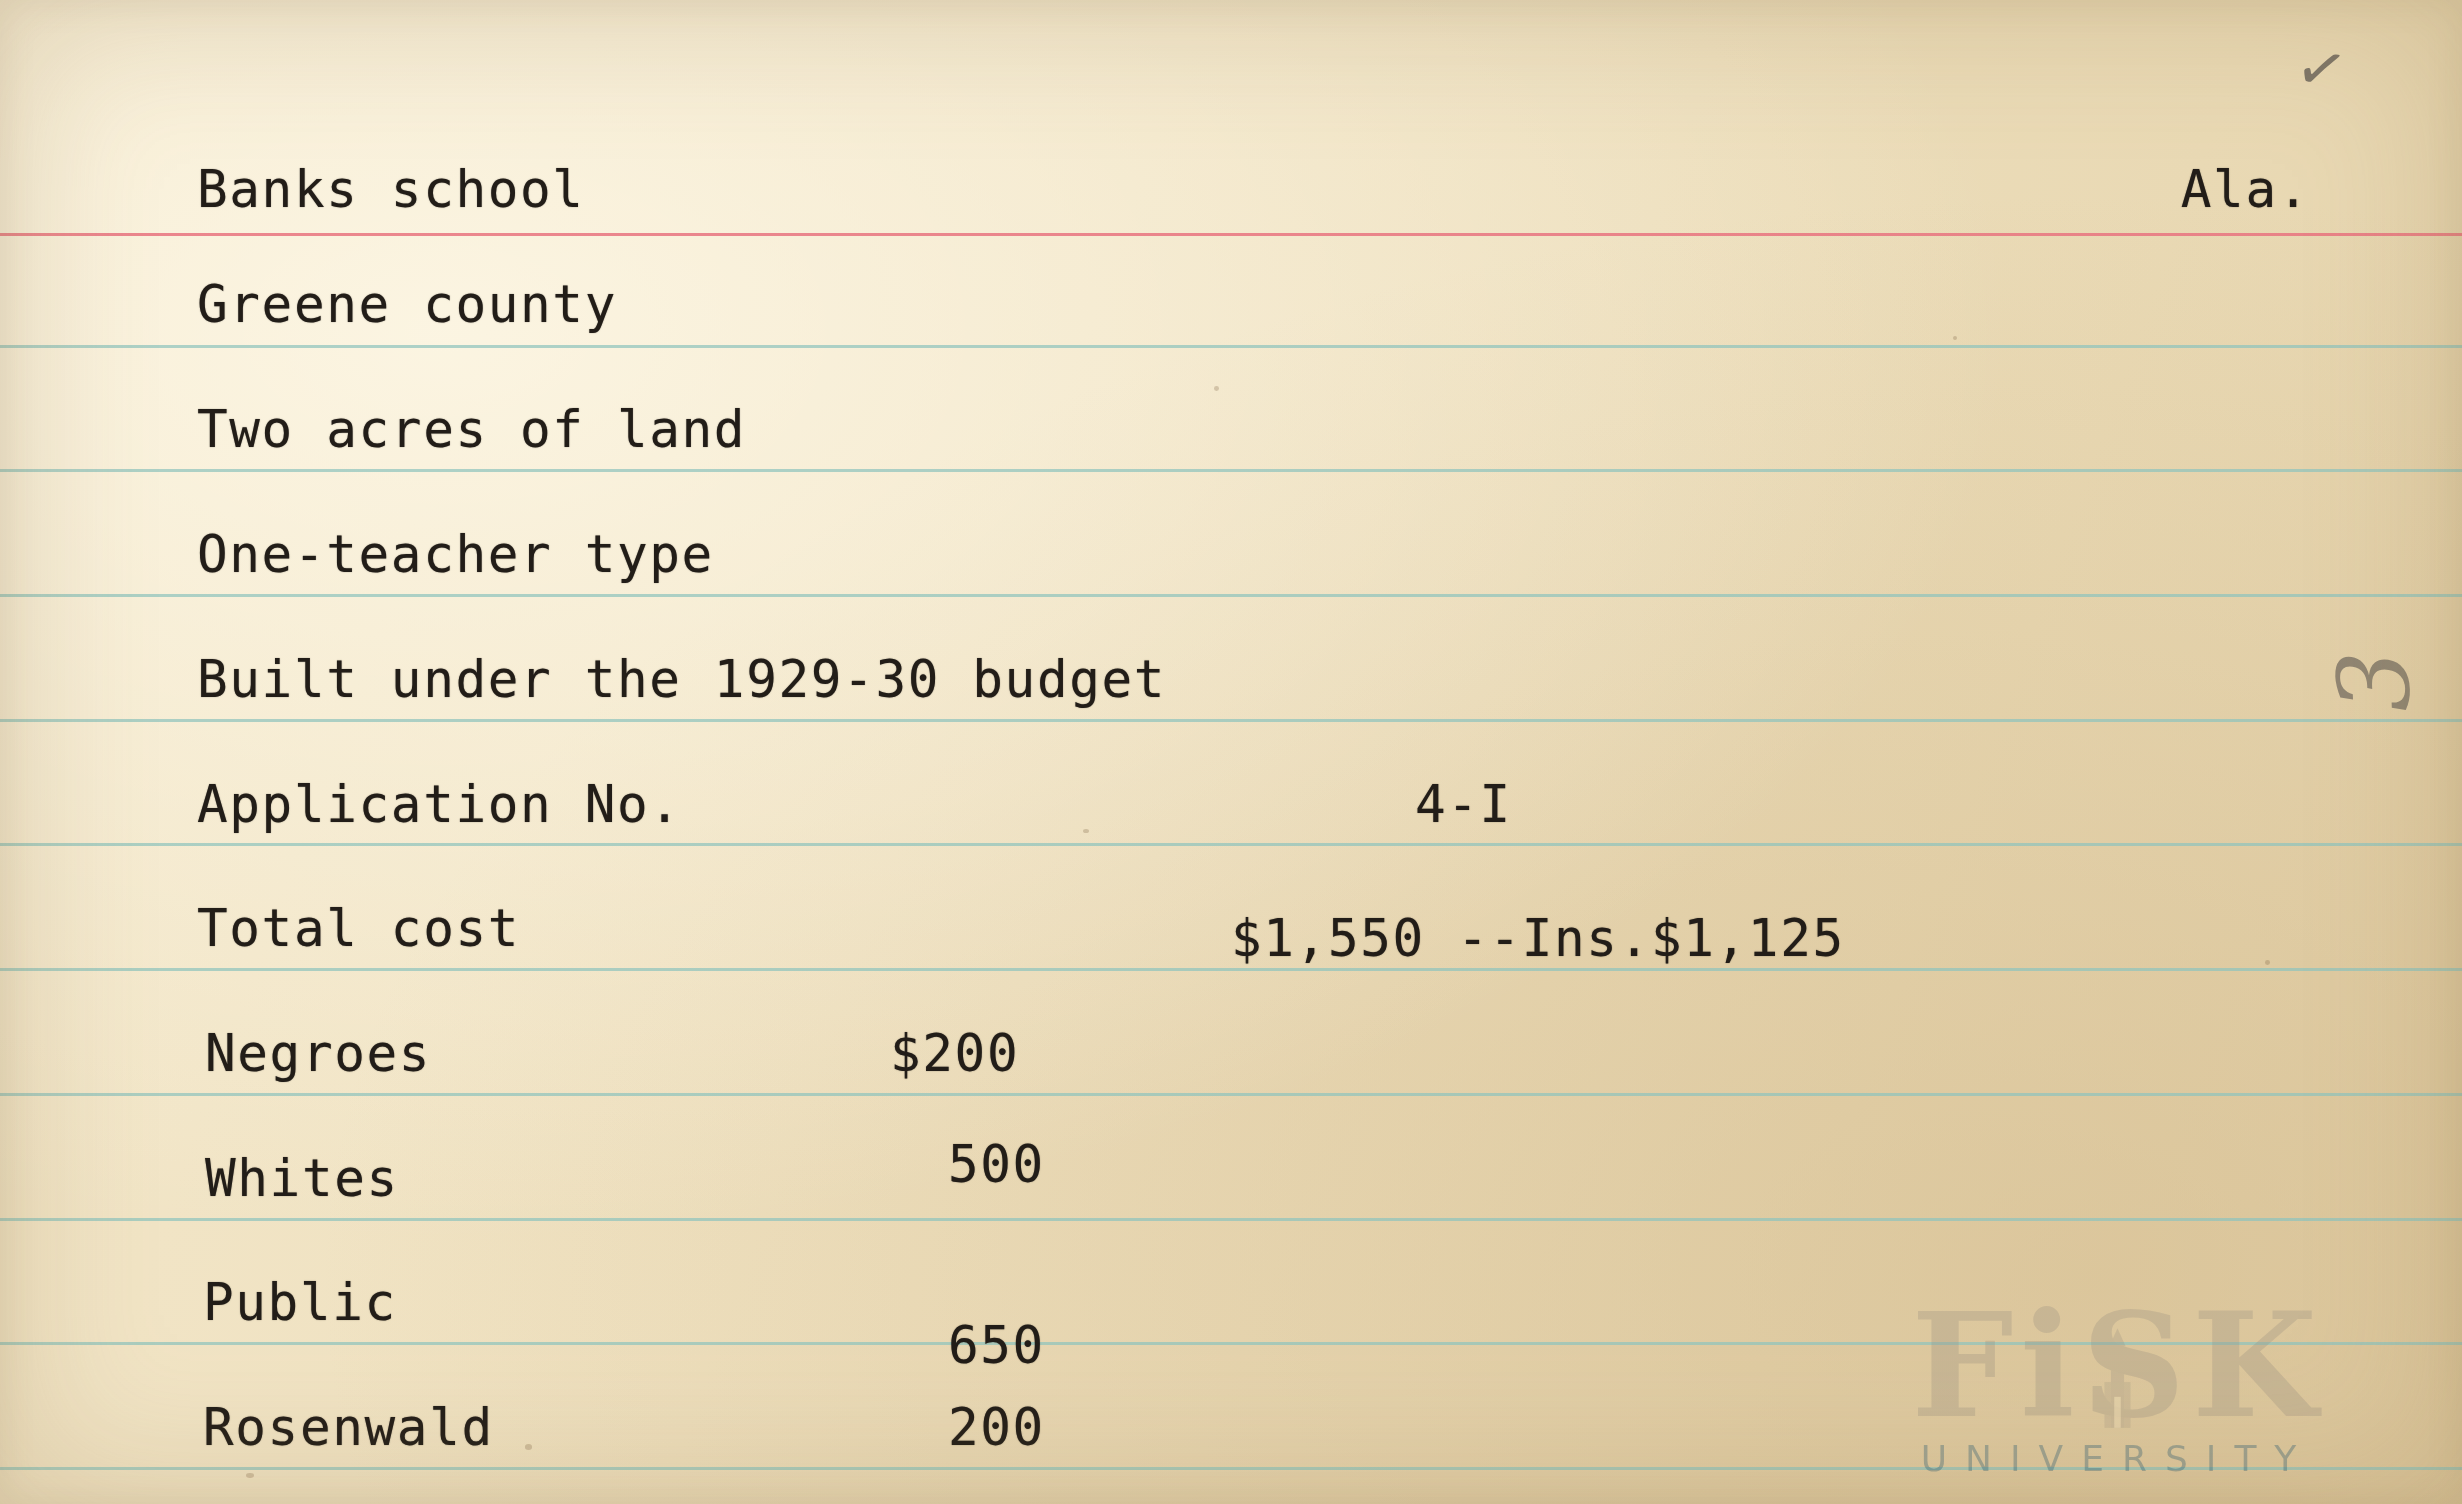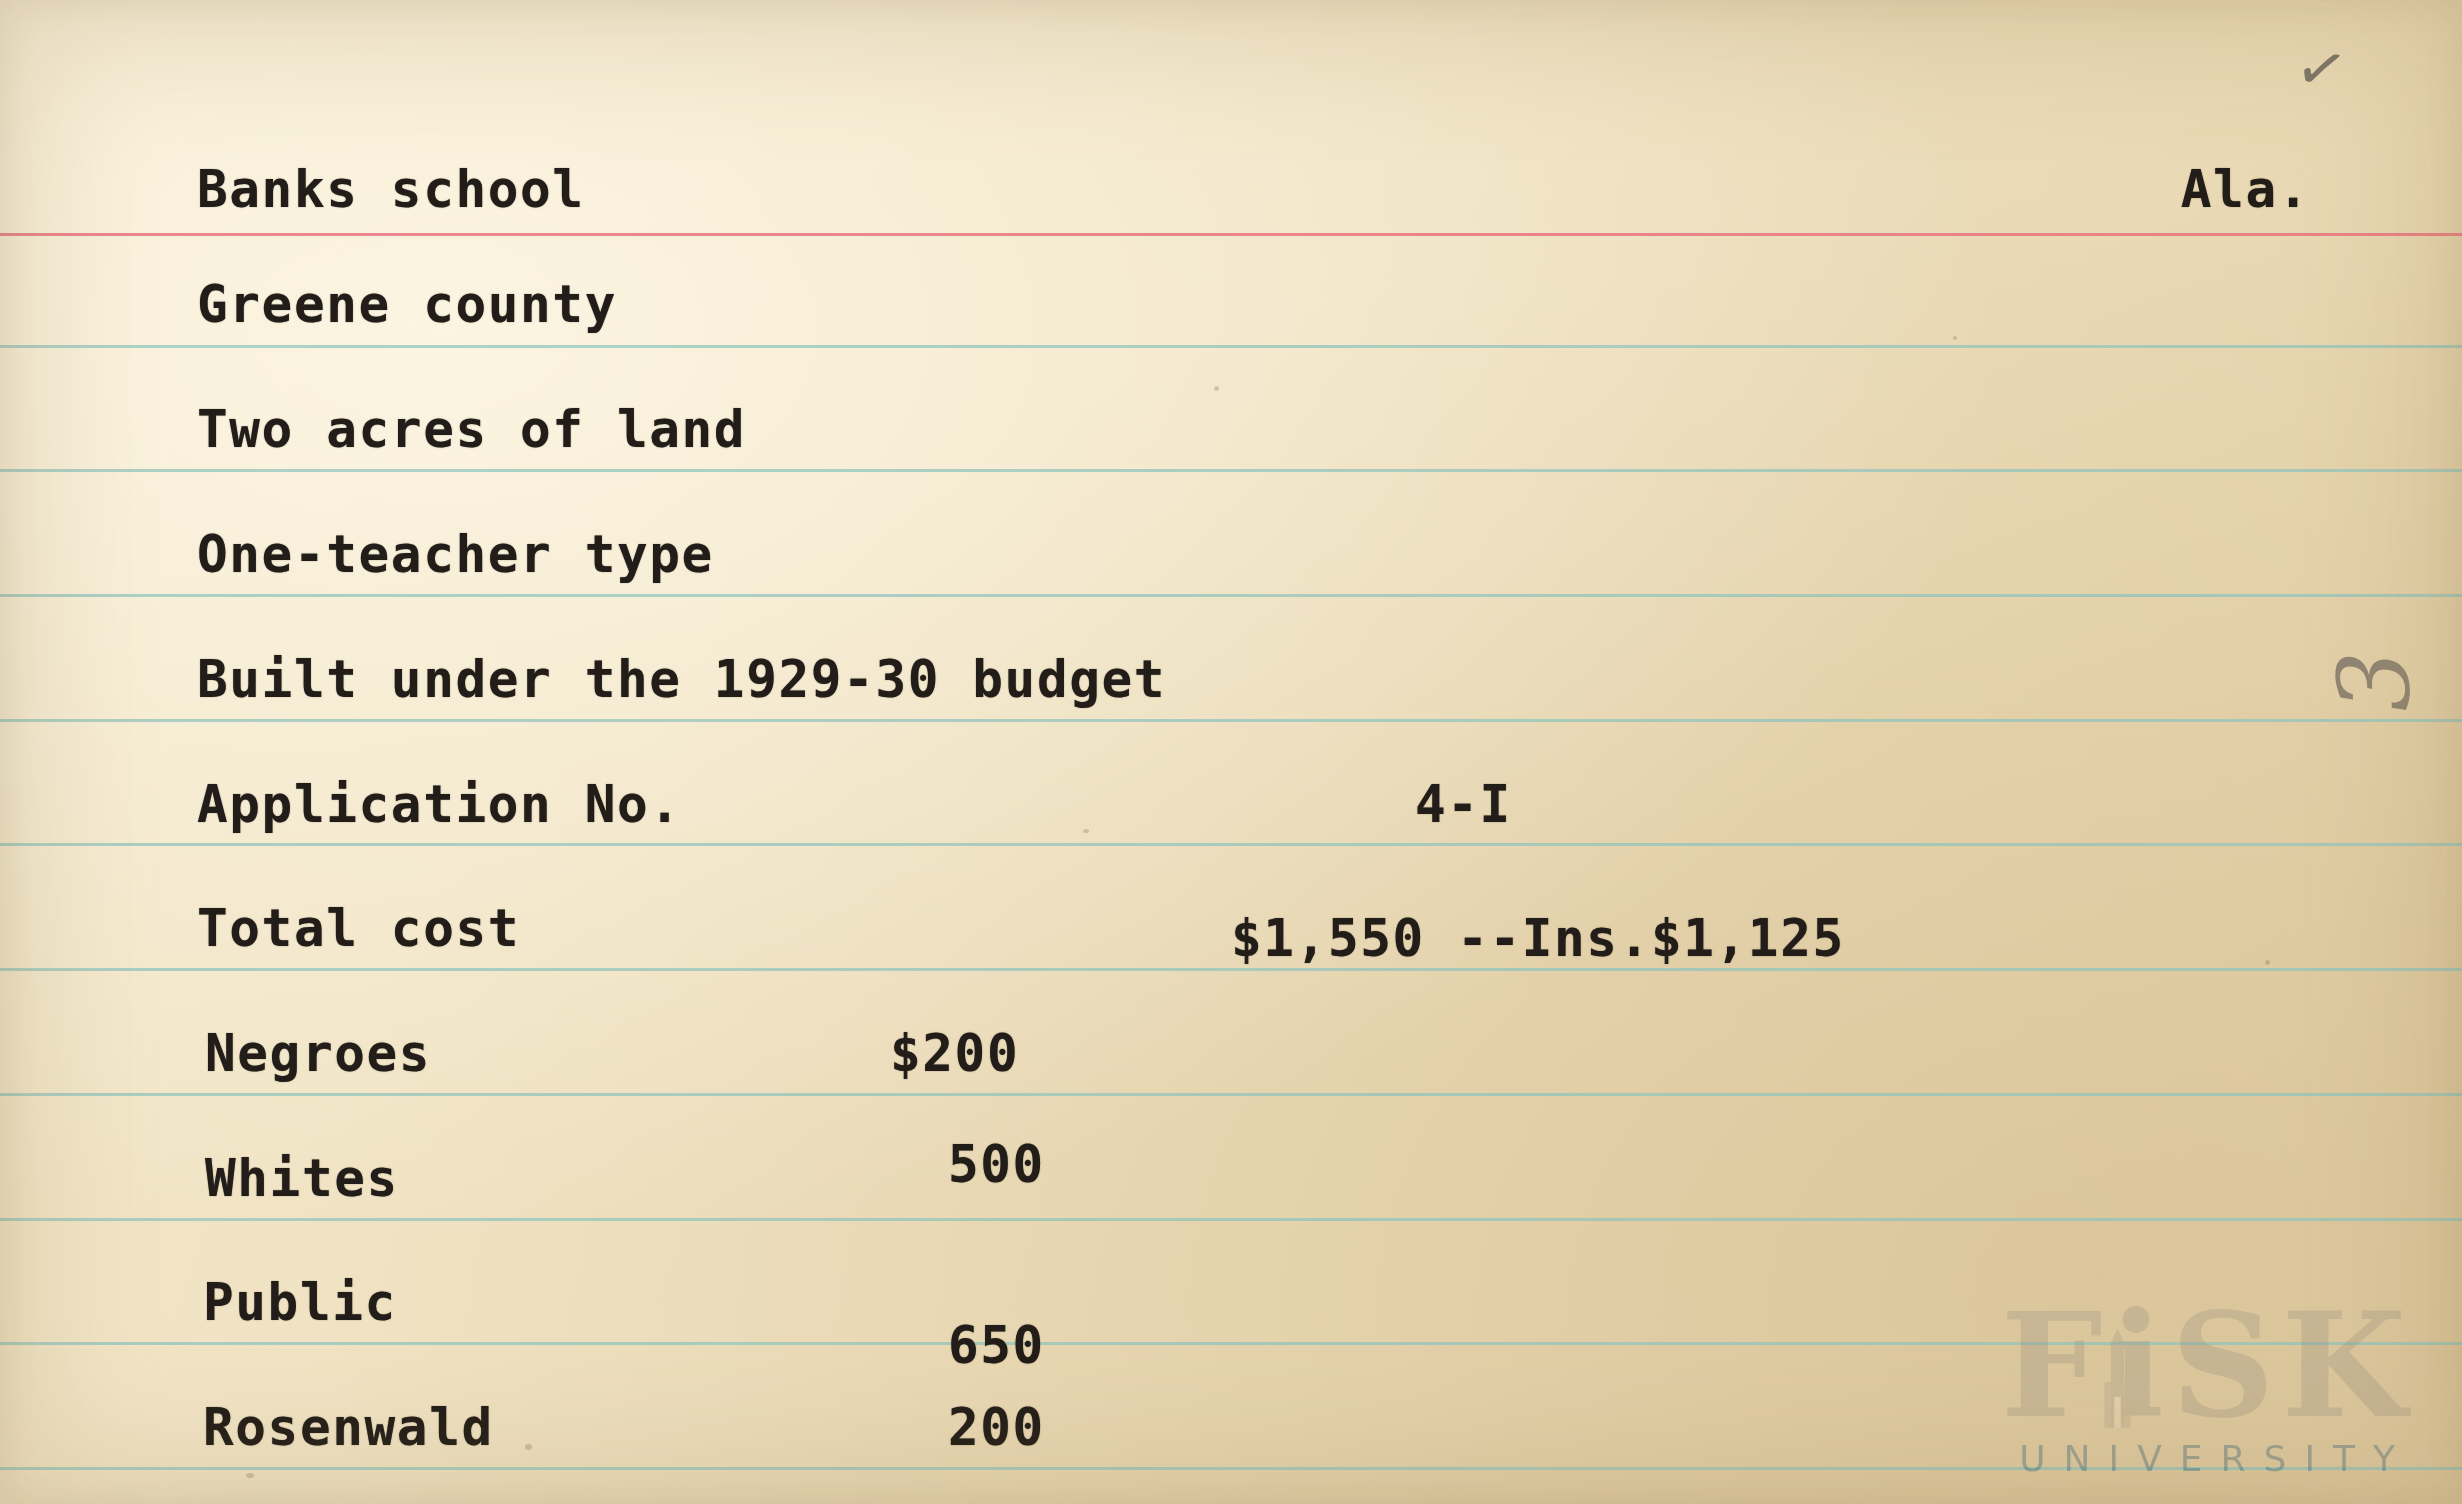--- a/index.html
+++ b/index.html
@@ -43,21 +43,21 @@
   .rule.red {
     background: #e8737f;
     height: 3.3px;
     opacity: 0.85;
   }
   
   .tline {
     position: absolute;
     white-space: pre;
     color: #221d18;
-    font-weight: 700;
+    font-weight: 400;
     font-size: 51px;
     letter-spacing: 1.6px;
     text-shadow: 0 0 1.2px rgba(30,25,20,0.55);
   }
   
   .hand {
     position: absolute;
     color: #5a5550;
     font-family: "DejaVu Serif", serif;
   }
@@ -75,21 +75,21 @@
     transform: rotate(-92deg);
     opacity: 0.6;
     font-style: italic;
   }
   
   #watermark {
     position: absolute;
     right: 49px;
     bottom: 24.6px;
     width: 591px;
-    text-align: right;
+    text-align: center;
     opacity: 0.30;
     pointer-events: none;
   }
   #watermark .wm-main {
     font-family: "DejaVu Serif", serif;
     font-size: 144px;
     font-weight: 700;
     letter-spacing: 6.6px;
     color: #9a9080;
     line-height: 0.95;

